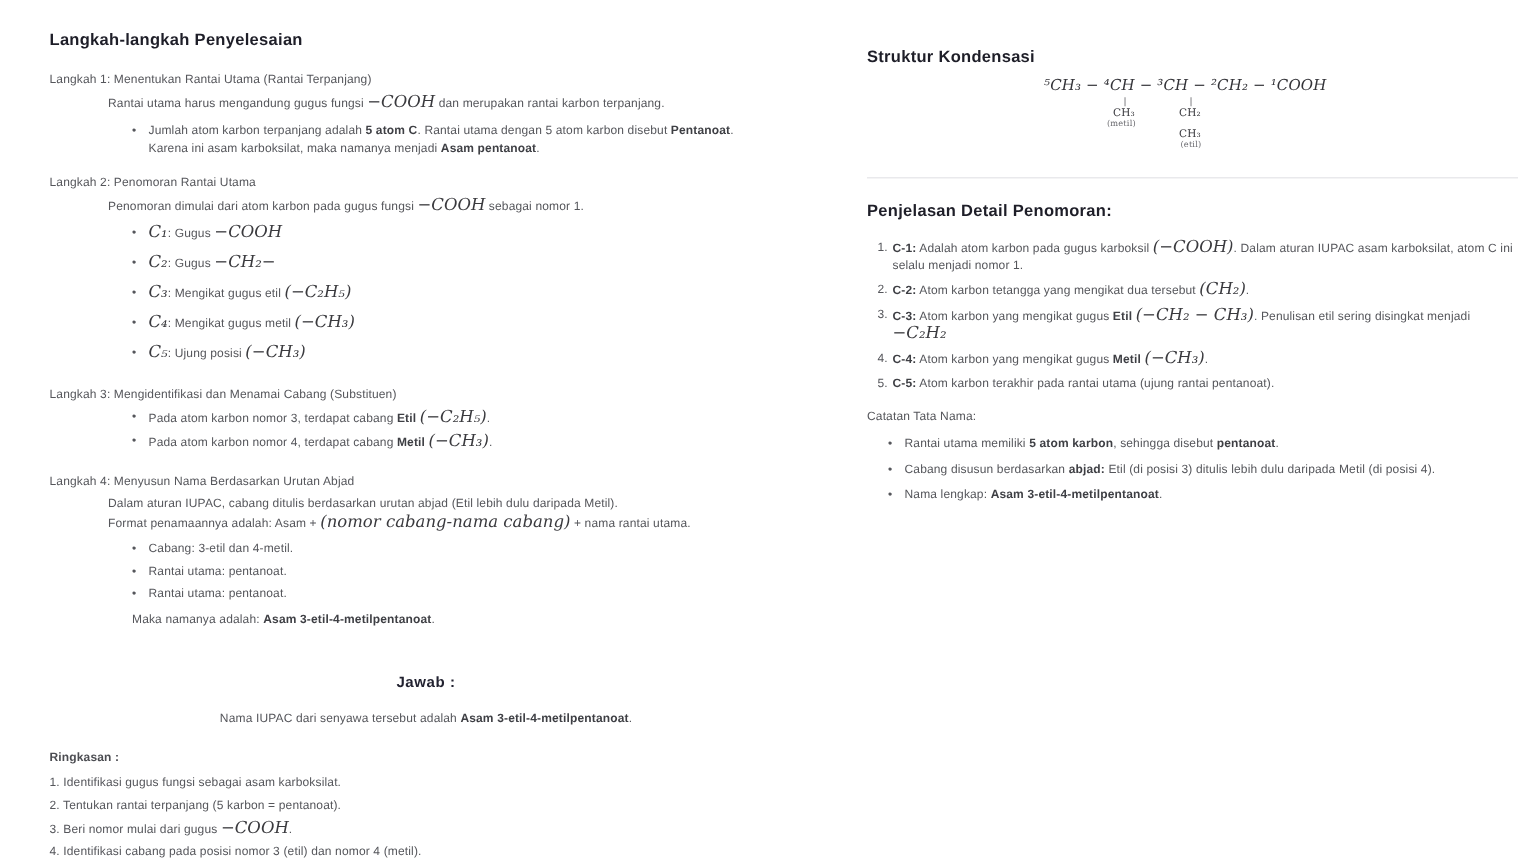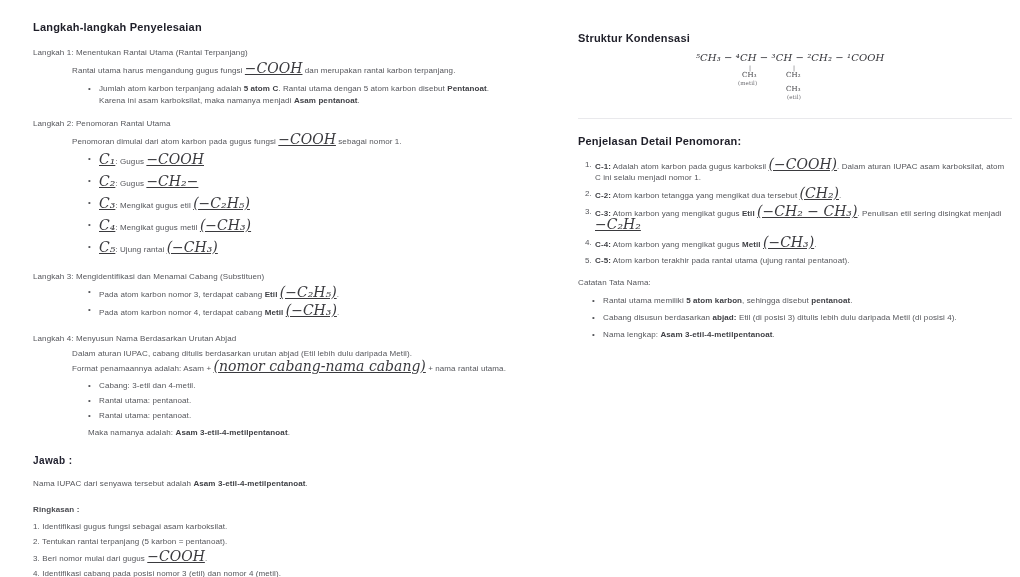--- a/index.html
+++ b/index.html
@@ -3,37 +3,37 @@
 <meta charset="utf-8">
 <style>
   html,body { margin:0; padding:0; }
   body {
     width:1020px; height:577px; position:relative; overflow:hidden;
     background:#ffffff;
     font-family:"Liberation Sans","DejaVu Sans",sans-serif;
     font-size:8px; color:#55565b; letter-spacing:0.1px;
   }
   .b { font-weight:700; color:#3e3f44; }
-  .m { font-family:"DejaVu Serif",serif; font-style:italic; color:#3a3a3e; font-size:14px; letter-spacing:0;text-decoration:underline; }
+  .m { font-family:"DejaVu Serif",serif; font-style:italic; color:#3a3a3e; font-size:11px; letter-spacing:0; }
   .h-main { font-size:11px; font-weight:700; color:#1e1e28; letter-spacing:0.2px; }
 
   
   #left-col { position:absolute; left:33px; top:21px; width:502px; }
   #left-col .h-main { margin-bottom:15px; }
   .step { margin-bottom:12px; }
   .step-label { margin-bottom:4px; line-height:10px; }
   .step-body { margin-left:39px; line-height:12px; width:440px; }
   .formula-line { margin:2px 0 4px 11px; }
   ul.dots { list-style:none; margin:5px 0 0 16px; padding:0; width:408px; }
   ul.dots li { position:relative; padding-left:11px; line-height:12px; }
   ul.dots li::before { content:"•"; position:absolute; left:0; top:0; color:#55565b; }
   .sp-wide li { margin-bottom:7px; }
   .sp-tight li { margin-bottom:3px; }
   .concl { margin:5px 0 0 16px; line-height:12px; }
-  #jawab { margin-top:16px; }
+  #jawab { margin-top:31px;text-align:center; }
   #jawab .jh { font-size:10px; font-weight:700; color:#222230; letter-spacing:0.4px; }
   #jawab .jt { margin-top:12px; line-height:12px; }
   #ringkasan { margin-top:15px; }
   #ringkasan .rh { font-weight:700; color:#4c4d52; margin-bottom:5px; }
   #ringkasan .ri { line-height:15px; }
 
   
   #right-col { position:absolute; left:578px; top:32px; width:434px; }
   #right-col .h-main { margin-bottom:8px; }
   .structure { position:relative; margin-left:118px; width:240px; height:62px;
@@ -69,21 +69,21 @@
 
   <div class="step">
     <div class="step-label">Langkah 2: Penomoran Rantai Utama</div>
     <div class="step-body">
       <div><span>Penomoran dimulai dari atom karbon pada gugus fungsi </span><span class="m">−COOH</span><span> sebagai nomor 1.</span></div>
       <ul class="dots sp-wide">
         <li><span class="m">C₁</span><span>: Gugus </span><span class="m">−COOH</span></li>
         <li><span class="m">C₂</span><span>: Gugus </span><span class="m">−CH₂−</span></li>
         <li><span class="m">C₃</span><span>: Mengikat gugus etil </span><span class="m">(−C₂H₅)</span></li>
         <li><span class="m">C₄</span><span>: Mengikat gugus metil </span><span class="m">(−CH₃)</span></li>
-        <li><span class="m">C₅</span><span>: Ujung rantai </span><span class="m">(−CH₃)</span></li>
+        <li><span class="m">C₅</span><span>: Ujung posisi </span><span class="m">(−CH₃)</span></li>
       </ul>
     </div>
   </div>
 
   <div class="step" style="margin-top:16px;">
     <div class="step-label">Langkah 3: Mengidentifikasi dan Menamai Cabang (Substituen)</div>
     <div class="step-body">
       <ul class="dots sp-tight" style="margin-top:2px;">
         <li><span>Pada atom karbon nomor 3, terdapat cabang </span><span class="b">Etil</span><span> </span><span class="m">(−C₂H₅)</span><span>.</span></li>
         <li><span>Pada atom karbon nomor 4, terdapat cabang </span><span class="b">Metil</span><span> </span><span class="m">(−CH₃)</span><span>.</span></li>

